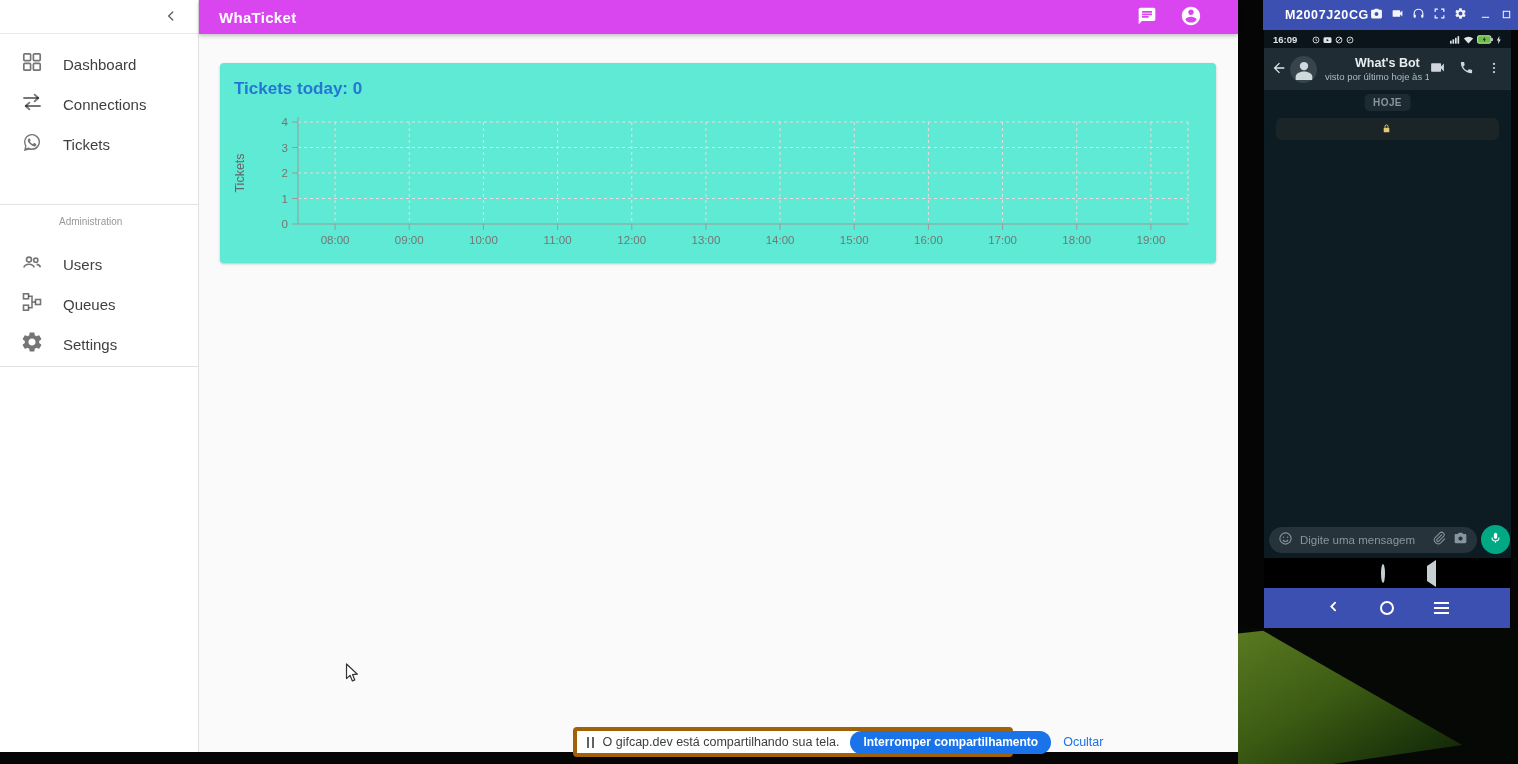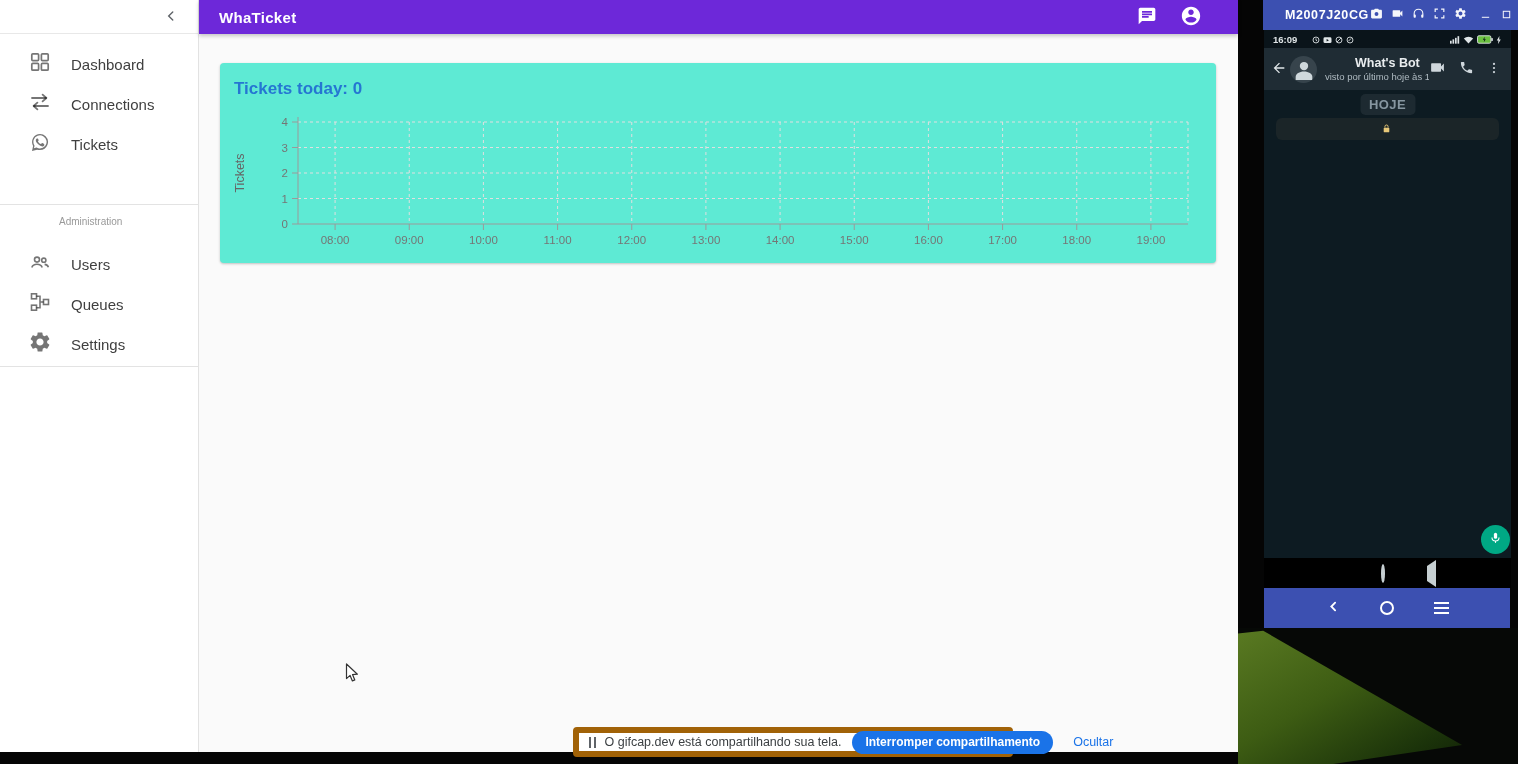--- a/index.html
+++ b/index.html
@@ -13,46 +13,46 @@
     background:linear-gradient(150deg,#5a7a22 0%,#3d5c13 40%,#1b330a 75%,#0a1504 100%);
     clip-path:polygon(0 4%, 9% 2%, 80% 86%, 34% 100%, 0 100%); }
 
   
   .browser { position:absolute; left:0; top:0; width:1238px; height:752px; background:#fafafa; }
 
   
   .sidebar { position:absolute; left:0; top:0; width:199px; height:752px; background:#fff; border-right:1px solid #e2e2e2; }
   .sb-header { position:relative; height:34px; border-bottom:1px solid #e8e8e8; }
   .collapse { position:absolute; left:159px; top:5px; width:24px; height:24px; color:#5f6368; display:flex; align-items:center; justify-content:center; }
-  .item { position:absolute; left:0; width:199px; height:40px; display:flex; align-items:center; padding-left:28px; color:rgba(0,0,0,.54); cursor:pointer; }
+  .item { position:absolute; left:0; width:199px; height:40px; display:flex; align-items:center; padding-left:20px; color:rgba(0,0,0,.54); cursor:pointer; }
   .item .label { margin-left:19px; font-size:15px; color:#3f3f3f; }
   .divider { position:absolute; left:0; width:199px; height:1px; background:#e3e3e3; }
   .section { position:absolute; left:59px; top:216px; font-size:10px; color:#999; }
 
   
-  .appbar { position:absolute; left:199px; top:0; width:1039px; height:34px; background:#6d28d9;
+  .appbar { position:absolute; left:199px; top:0; width:1039px; height:34px; background:#d946ef;
     display:flex; align-items:center; padding:0 36px 0 20px; box-shadow:0 2px 4px rgba(0,0,0,.22); z-index:5;gap:20px; }
   .appbar .title { color:#fff; font-size:15px; font-weight:bold; letter-spacing:.3px; }
   .appbar-icons { margin-left:auto; display:flex; gap:22px; align-items:center; }
   .appbar-icons button { width:22px; height:22px; color:#fff; display:flex; align-items:center; justify-content:center; }
 
   
   .card { position:absolute; left:220px; top:63px; width:996px; height:200px; background:#5eead4; border-radius:4px;
     box-shadow:0 1px 3px rgba(0,0,0,.14), 0 1px 2px rgba(0,0,0,.10); }
   .card h2 { position:absolute; left:14px; top:16px; font-size:17px; font-weight:bold; color:#2576d2; }
   .chart { position:absolute; left:8px; top:48px; }
 
   
   .sharebar { position:absolute; left:573px; top:727px; width:440px; height:30px; background:#fff;
-    border:6px solid #a16207; border-radius:4px; display:flex; align-items:center; padding:0 10px; gap:9px; z-index:9; }
+    border:4px solid #a16207; border-radius:4px; display:flex; align-items:center; padding:0 10px; gap:9px; z-index:9; }
   .pause { display:flex; gap:2.5px; }
   .pause i { display:block; width:2px; height:11px; background:#5f6368; }
   .share-msg { font-size:12.5px; color:#3c4043; white-space:nowrap; }
   .stop-btn { background:#1a73e8; color:#fff; font-size:12px; font-weight:bold; height:23px; padding:0 13px; border-radius:12px; margin-left:2px; white-space:nowrap; }
-  .hide-link { color:#1a73e8; font-size:12.5px; margin-left:11px; cursor:pointer; text-decoration:none; }
+  .hide-link { color:#1a73e8; font-size:12.5px; margin-left:3px; cursor:pointer; text-decoration:none; }
 
   
   .emu-titlebar { position:absolute; left:1263px; top:0; width:255px; height:30px; background:#3c50b1;
     display:flex; align-items:center; padding:0 5px 0 22px; color:#fff; z-index:4; }
   .emu-titlebar .wtitle { font-size:12.5px; font-weight:bold; letter-spacing:.6px; }
   .emu-icons { margin-left:auto; display:flex; align-items:center; gap:6px; }
   .emu-icons button { width:15px; height:15px; color:rgba(255,255,255,.95); display:flex; align-items:center; justify-content:center; }
 
   .phone { position:absolute; left:1264px; top:30px; width:247px; height:558px; background:#0d1b22; overflow:hidden; }
   .statusbar { position:absolute; left:0; top:0; width:100%; height:18px; background:#0a141a; display:flex; align-items:center; padding:0 9px; color:#dfe5e7; }
@@ -64,21 +64,21 @@
   .wa-back { width:18px; height:18px; color:#dfe5e7; display:flex; align-items:center; justify-content:center; }
   .wa-avatar { width:27px; height:27px; border-radius:50%; background:#37444c; margin-left:3px; overflow:hidden; position:relative; flex:none; }
   .wa-avatar svg { position:absolute; left:50%; top:55%; transform:translate(-50%,-50%); }
   .wa-names { margin-left:8px; line-height:1.2; overflow:hidden; }
   .wa-name { font-size:12.5px; color:#e9edef; font-weight:bold;margin-left:30px; }
   .wa-sub { font-size:9.5px; color:#aebac1; white-space:nowrap; }
   .wa-actions { margin-left:auto; display:flex; align-items:center; gap:13px; padding-right:3px; }
   .wa-actions button { color:#cfd7dc; display:flex; align-items:center; justify-content:center; }
 
   .date-pill { position:absolute; top:64px; left:50%; transform:translateX(-50%); background:#1d2a31; color:#8696a0;
-    font-size:13px; font-weight:bold; letter-spacing:.4px; padding:3px 9px; border-radius:5px; }
+    font-size:10px; font-weight:bold; letter-spacing:.4px; padding:3px 9px; border-radius:5px; }
   .enc { position:absolute; left:12px; top:88px; width:223px; background:#1b2528; border-radius:6px; padding:5px 7px;
     color:#e7c878; font-size:8.8px; line-height:1.4; text-align:center; }
   .enc svg { vertical-align:-1px; margin-right:2px; }
 
   .input-row { position:absolute; left:0; top:494px; width:100%; height:34px; }
   .input-pill { position:absolute; left:5px; top:3px; width:208px; height:26px; border-radius:14px; background:#27333b;
     display:flex; align-items:center; padding:0 9px; gap:7px; }
   .input-pill .ph { flex:1; font-size:11.5px; color:#8696a0; white-space:nowrap; overflow:hidden; }
   .mic-btn { position:absolute; left:217px; top:1px; width:29px; height:29px; border-radius:50%; background:#00a884;
     display:flex; align-items:center; justify-content:center; color:#fff; }
@@ -413,20 +413,36 @@
 
   <div class="date-pill">HOJE</div>
   <div class="enc">
     <svg width="7" height="9" viewBox="0 0 8 10">
         <rect x="0.8" y="4" width="6.4" height="5.4" rx="1" fill="#e7c878"></rect>
         <path d="M2.2 4V2.8a1.8 1.8 0 0 1 3.6 0V4" fill="none" stroke="#e7c878" stroke-width="1.1"></path>
       </svg>
   </div>
 
   <div class="input-row">
+    <div class="input-pill">
+      <span><svg width="15" height="15" viewBox="0 0 24 24" fill="none" stroke="#8696a0" stroke-width="1.7">
+            <circle cx="12" cy="12" r="9"></circle>
+            <circle cx="8.7" cy="9.8" r="1.1" fill="#8696a0" stroke="none"></circle>
+            <circle cx="15.3" cy="9.8" r="1.1" fill="#8696a0" stroke="none"></circle>
+            <path d="M7.8 14.2c1 1.8 2.5 2.6 4.2 2.6s3.2-.8 4.2-2.6"></path>
+          </svg></span>
+      <span class="ph">Digite uma mensagem</span>
+      <span><svg width="14" height="14" viewBox="0 0 24 24" fill="none" stroke="#8696a0" stroke-width="1.8" stroke-linecap="round">
+            <path d="M16.5 6.5l-7.8 7.8a2.2 2.2 0 0 0 3.1 3.1l8-8a4.4 4.4 0 0 0-6.2-6.2l-8 8a6.6 6.6 0 0 0 9.3 9.3l6.9-6.9"></path>
+          </svg></span>
+      <span><svg width="15" height="14" viewBox="0 0 24 24" fill="#8696a0">
+            <path d="M9 3l-1.5 2H4c-1.1 0-2 .9-2 2v12c0 1.1.9 2 2 2h16c1.1 0 2-.9 2-2V7c0-1.1-.9-2-2-2h-3.5L15 3H9z"></path>
+            <circle cx="12" cy="13" r="3.6" fill="#27333b"></circle>
+          </svg></span>
+    </div>
     <button class="mic-btn">
       <span><svg width="13" height="14" viewBox="0 0 24 24" fill="none" stroke="#fff" stroke-width="2">
             <rect x="9" y="2.5" width="6" height="11" rx="3" fill="#fff" stroke="none"></rect>
             <path d="M5.5 11a6.5 6.5 0 0 0 13 0"></path>
             <path d="M12 17.5V21"></path>
           </svg></span>
     </button>
   </div>
 
   <div class="andnav">

